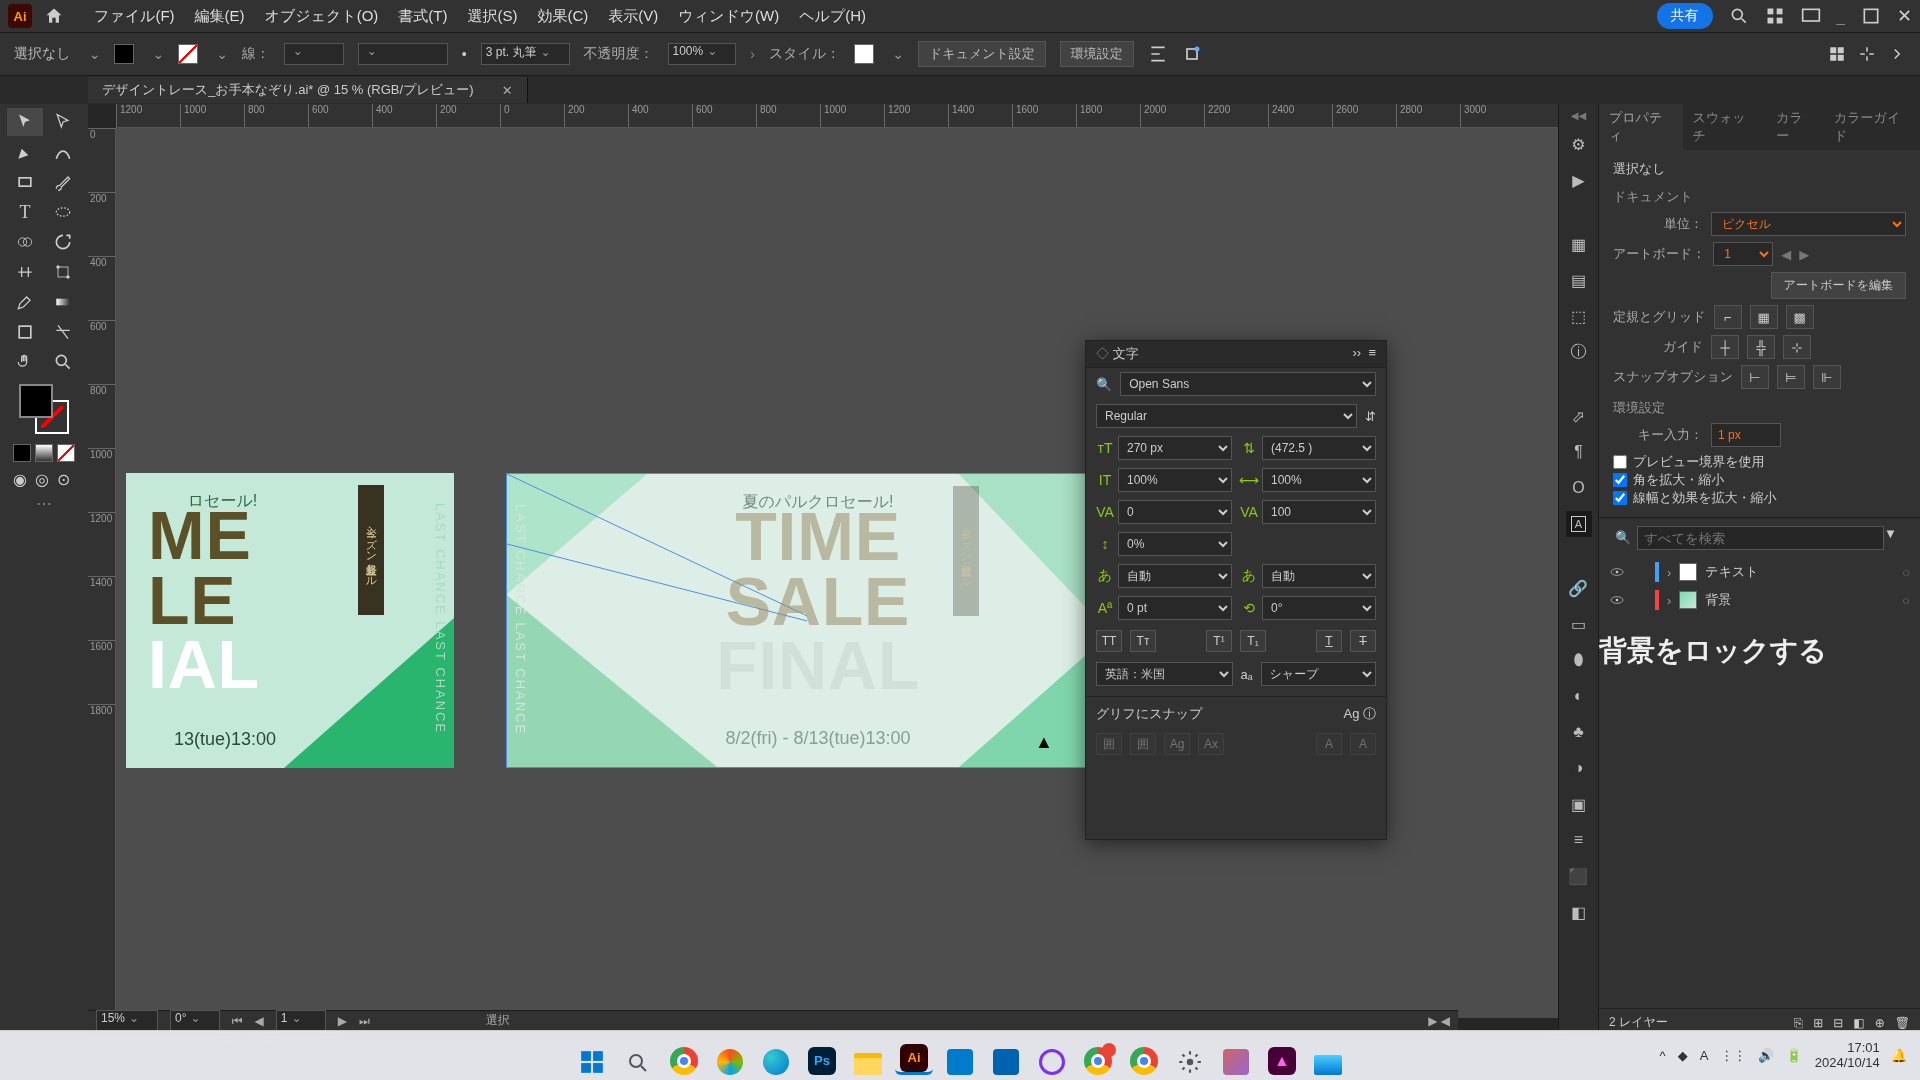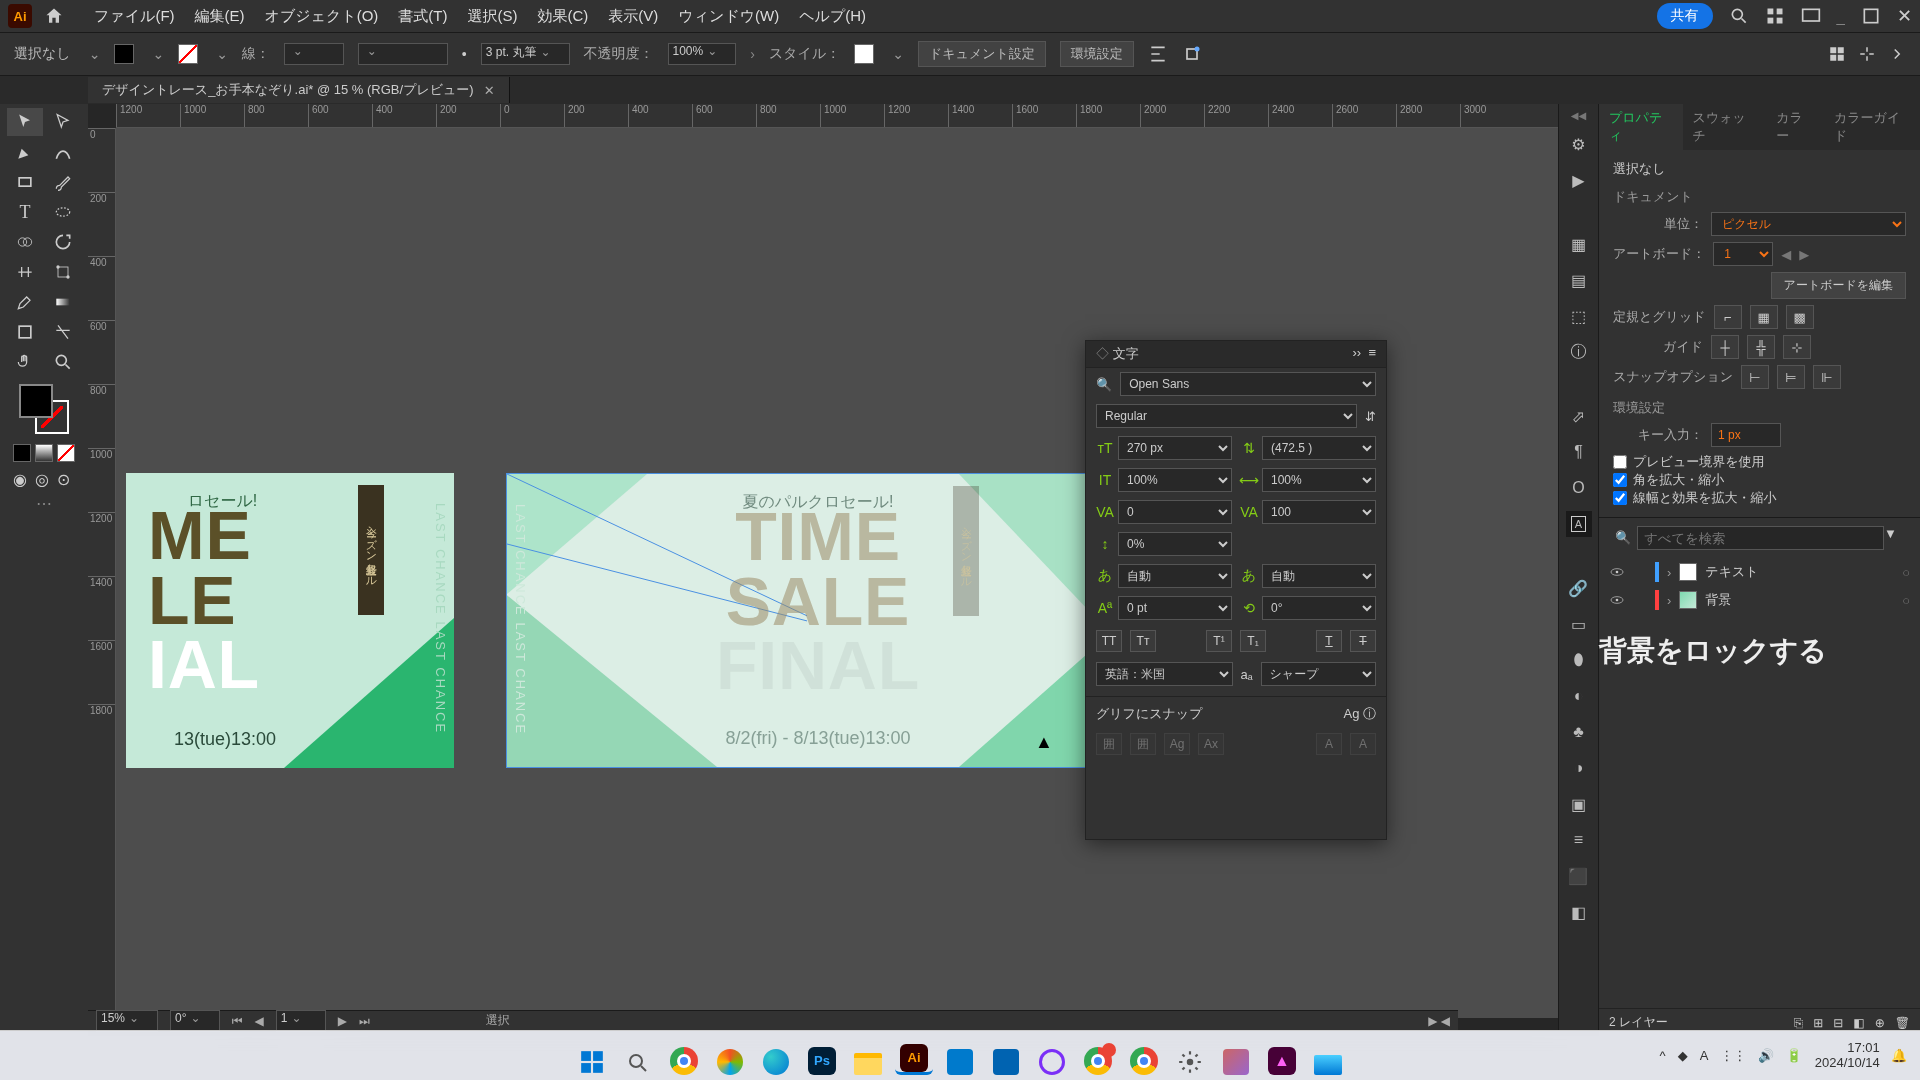--- a/index.html
+++ b/index.html
@@ -10,21 +10,21 @@
 .menubar .menu-item { padding: 4px 10px; cursor: pointer; color: #ddd; }
 .menubar .right { margin-left: auto; display: flex; align-items: center; gap: 16px; }
 .menubar .share-btn { background: #1473e6; color: #fff; padding: 4px 14px; border-radius: 14px; font-size: 14px; cursor: pointer; }
 .menubar .icon-btn { width: 20px; height: 20px; cursor: pointer; }
 .control-bar { height: 44px; background: #323232; border-top: 1px solid #1a1a1a; border-bottom: 1px solid #1a1a1a; display: flex; align-items: center; padding: 0 14px; font-size: 14px; color: #bbb; gap: 14px; }
 .control-bar .label { color: #aaa; }
 .control-bar .swatch { width: 20px; height: 20px; background: #000; border: 1px solid #666; }
 .control-bar .swatch.nostroke { background: linear-gradient(135deg, #fff 45%, red 46%, red 54%, #fff 55%); }
 .control-bar .btn { background: #424242; border: 1px solid #555; padding: 3px 10px; cursor: pointer; font-size: 13px; }
 .doc-tab { height: 28px; background: #2a2a2a; display: flex; align-items: center; font-size: 13px; }
-.doc-tab .tab { background: #323232; padding: 4px 14px; border-right: 1px solid #111; display: flex; align-items: center; gap: 10px; }
+.doc-tab .tab { background: #323232; padding: 4px 14px; border-right: 1px solid #111; display: flex; align-items: center; gap: 28px; }
 .doc-tab .close { cursor: pointer; color: #aaa; }
 .main-area { position: relative; height: 932px; display: flex; }
 .toolbox { width: 88px; background: #323232; padding: 4px 0; display: flex; flex-direction: column; align-items: center; }
 .tool-grid { display: grid; grid-template-columns: 36px 36px; gap: 2px; }
 .tool { width: 36px; height: 28px; display: flex; align-items: center; justify-content: center; cursor: pointer; }
 .tool.active { background: #484848; }
 .tool svg { width: 20px; height: 20px; }
 .fill-stroke { width: 50px; height: 50px; position: relative; margin-top: 8px; }
 .fill-stroke .fill { position: absolute; top: 0; left: 0; width: 34px; height: 34px; background: #000; border: 2px solid #888; }
 .fill-stroke .stroke { position: absolute; bottom: 0; right: 0; width: 34px; height: 34px; background: #333; border: 2px solid #fff; box-shadow: inset 0 0 0 6px #333; }
@@ -63,21 +63,21 @@
 .character-panel .field { display: flex; align-items: center; gap: 4px; flex: 1; }
 .character-panel .field .ico { width: 18px; height: 18px; display: flex; align-items: center; justify-content: center; color: #84cc16; font-size: 14px; }
 .character-panel .btn-row { display: flex; padding: 6px 10px; gap: 8px; }
 .character-panel .bbtn { width: 26px; height: 22px; background: #3a3a3a; border: 1px solid #555; display: flex; align-items: center; justify-content: center; font-size: 12px; cursor: pointer; }
 .collapsed-dock { width: 40px; background: #2d2d2d; display: flex; flex-direction: column; align-items: center; padding-top: 6px; gap: 10px; border-left: 1px solid #1a1a1a; }
 .collapsed-dock .di { width: 26px; height: 26px; display: flex; align-items: center; justify-content: center; cursor: pointer; color: #bbb; }
 .collapsed-dock .di.active { background: #1a1a1a; }
 .right-panels { width: 322px; background: #323232; border-left: 1px solid #1a1a1a; font-size: 13px; color: #ccc; display: flex; flex-direction: column; }
 .rp-tabs { display: flex; background: #2a2a2a; font-size: 13px; }
 .rp-tabs .t { padding: 5px 10px; cursor: pointer; color: #888; }
-.rp-tabs .t.active { background: #323232; color: #22c55e; }
+.rp-tabs .t.active { background: #323232; color: #a3a3a3; }
 .rp-body { padding: 10px 14px; }
 .rp-body .section-title { color: #999; margin: 10px 0 6px; font-size: 13px; }
 .rp-body .row { display: flex; align-items: center; gap: 8px; margin: 6px 0; }
 .rp-body .lbl { color: #aaa; font-size: 13px; min-width: 90px; text-align: right; }
 .rp-body select, .rp-body input { background: #282828; border: 1px solid #555; color: #f97316; height: 24px; padding: 0 6px; font-size: 12px; }
 .rp-body .btn { background: #424242; border: 1px solid #555; padding: 4px 12px; cursor: pointer; font-size: 12px; }
 .rp-body .ico-btn { width: 28px; height: 24px; background: #3a3a3a; border: 1px solid #555; cursor: pointer; display: flex; align-items: center; justify-content: center; }
 .rp-body .chk { display: flex; align-items: center; gap: 6px; font-size: 13px; }
 .rp-body .chk input { width: 14px; height: 14px; }
 .layers-panel { border-top: 1px solid #1a1a1a; flex: 1; display: flex; flex-direction: column; }

